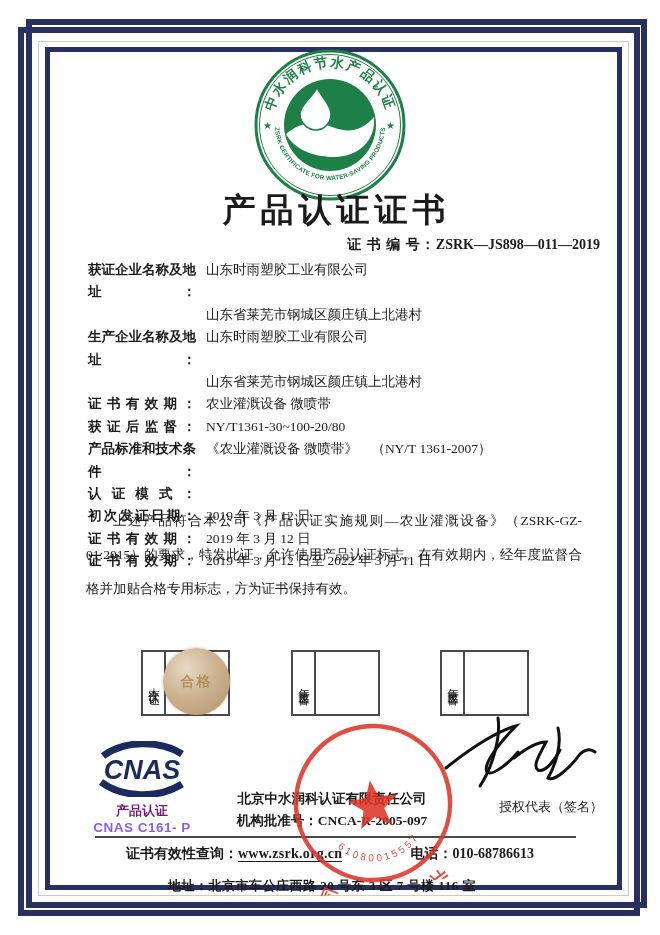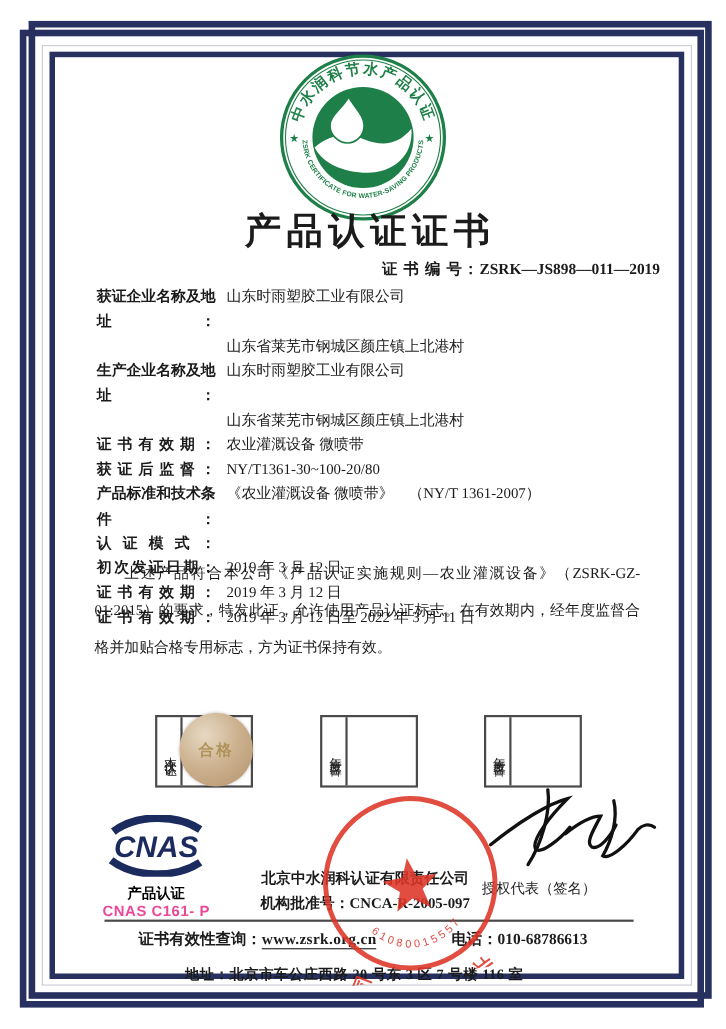--- a/index.html
+++ b/index.html
@@ -35,27 +35,27 @@
         justify-content:center;writing-mode:vertical-rl;text-orientation:upright;
         font-size:11.5px;letter-spacing:2px;font-family:"Liberation Sans",sans-serif;}
   .sticker{position:absolute;left:163px;top:648px;width:67px;height:67px;border-radius:50%;
         background:radial-gradient(circle at 35% 30%,#e7d9c4 0%,#cdb391 45%,#b3926b 100%);
         box-shadow:0 0 3px rgba(0,0,0,.25);display:flex;align-items:center;justify-content:center;}
   .sticker .stxt{color:#a98b4e;font-size:14px;font-weight:700;opacity:.85;
         font-family:"Liberation Sans",sans-serif;letter-spacing:2px;}
 
   .cnas{position:absolute;left:90px;top:741px;width:104px;text-align:center;
         font-family:"Liberation Sans","DejaVu Sans",sans-serif;color:#1c2b5e;}
-  .cnas .l1{font-size:13px;font-weight:700;margin-top:1px;color:#000000;}
-  .cnas .l2{font-size:13.5px;font-weight:700;letter-spacing:.5px;color:#ec4899;}
+  .cnas .l1{font-size:13px;font-weight:700;margin-top:1px;color:#701a75;}
+  .cnas .l2{font-size:13.5px;font-weight:700;letter-spacing:.5px;color:#8b5cf6;}
 
   .issuer{position:absolute;left:222px;top:788px;width:220px;text-align:center;
           font-size:13.5px;line-height:22px;font-weight:600;}
 
-  .sig{position:absolute;left:438px;top:710px;width:165px;text-align:left;}
+  .sig{position:absolute;left:438px;top:710px;width:165px;text-align:right;}
   .sig .cap{font-size:13px;margin-top:-4px;}
 
   .rule{position:absolute;top:836px;left:95px;right:84px;border-top:2px solid #4a4a4a;}
   .footline{position:absolute;top:845px;left:0;right:0;display:flex;justify-content:center;
             gap:68px;font-size:14px;font-weight:700;}
   .footline .url{border-bottom:1.5px solid #1b1b1b;letter-spacing:.3px;}
   .address{position:absolute;top:877px;left:0;right:16px;text-align:center;font-size:13px;
            font-weight:700;letter-spacing:.5px;}
 
   .stamp{position:absolute;left:288px;top:718px;width:170px;height:170px;

